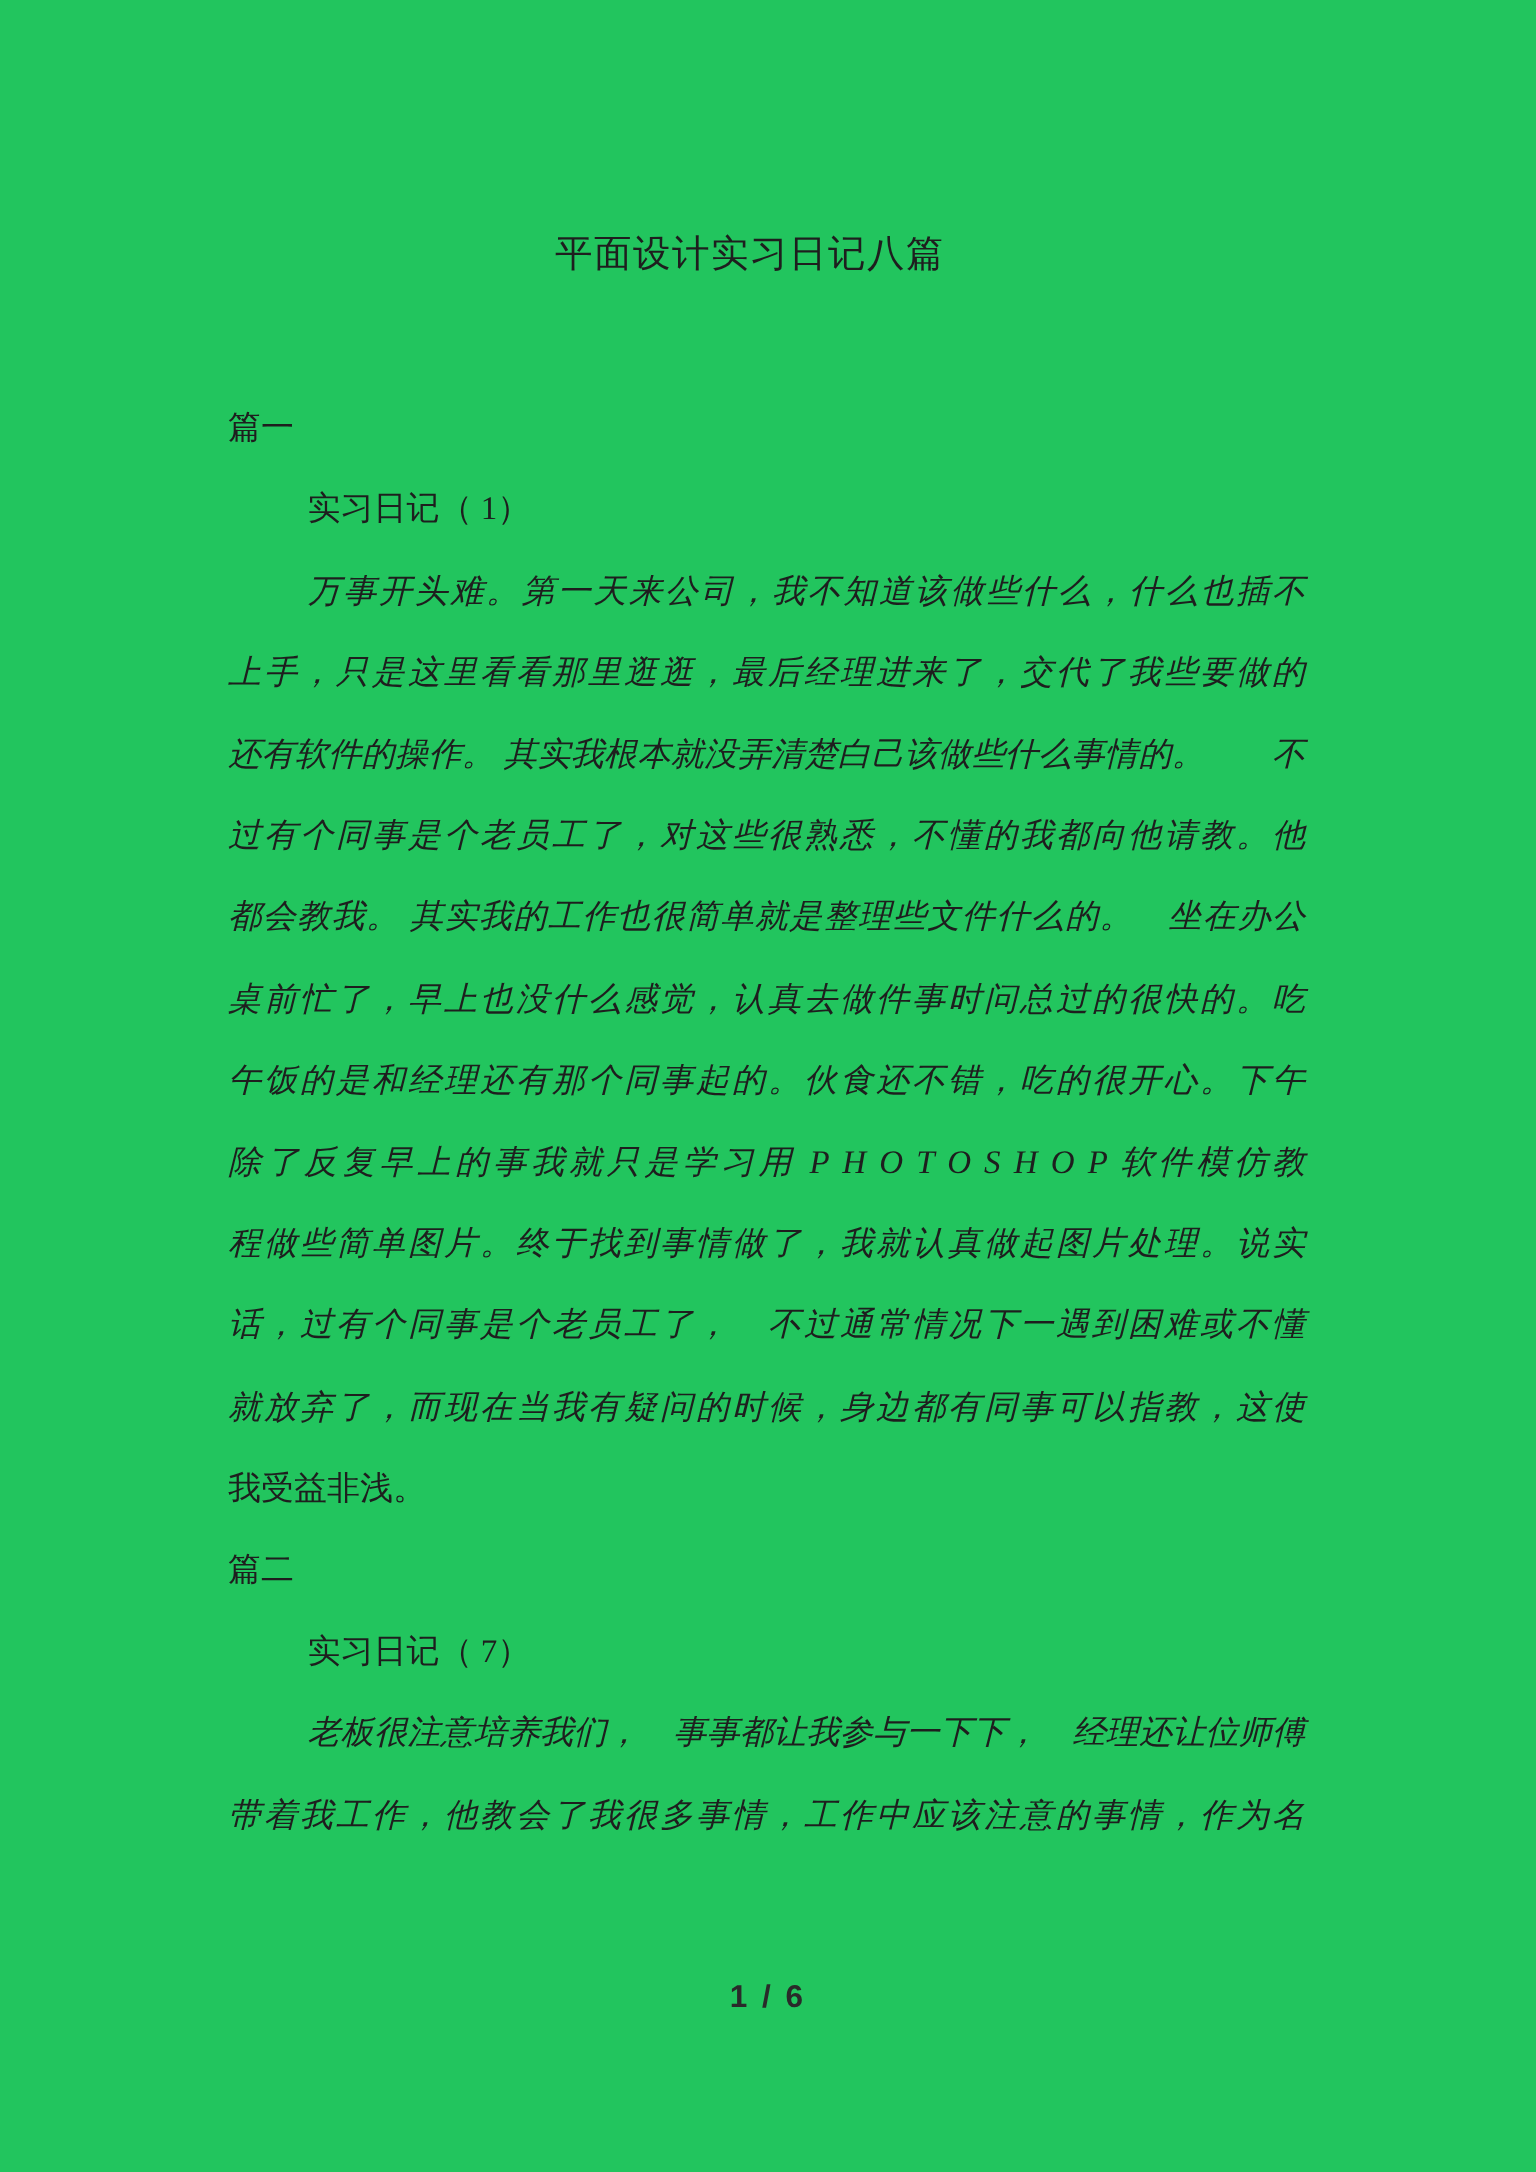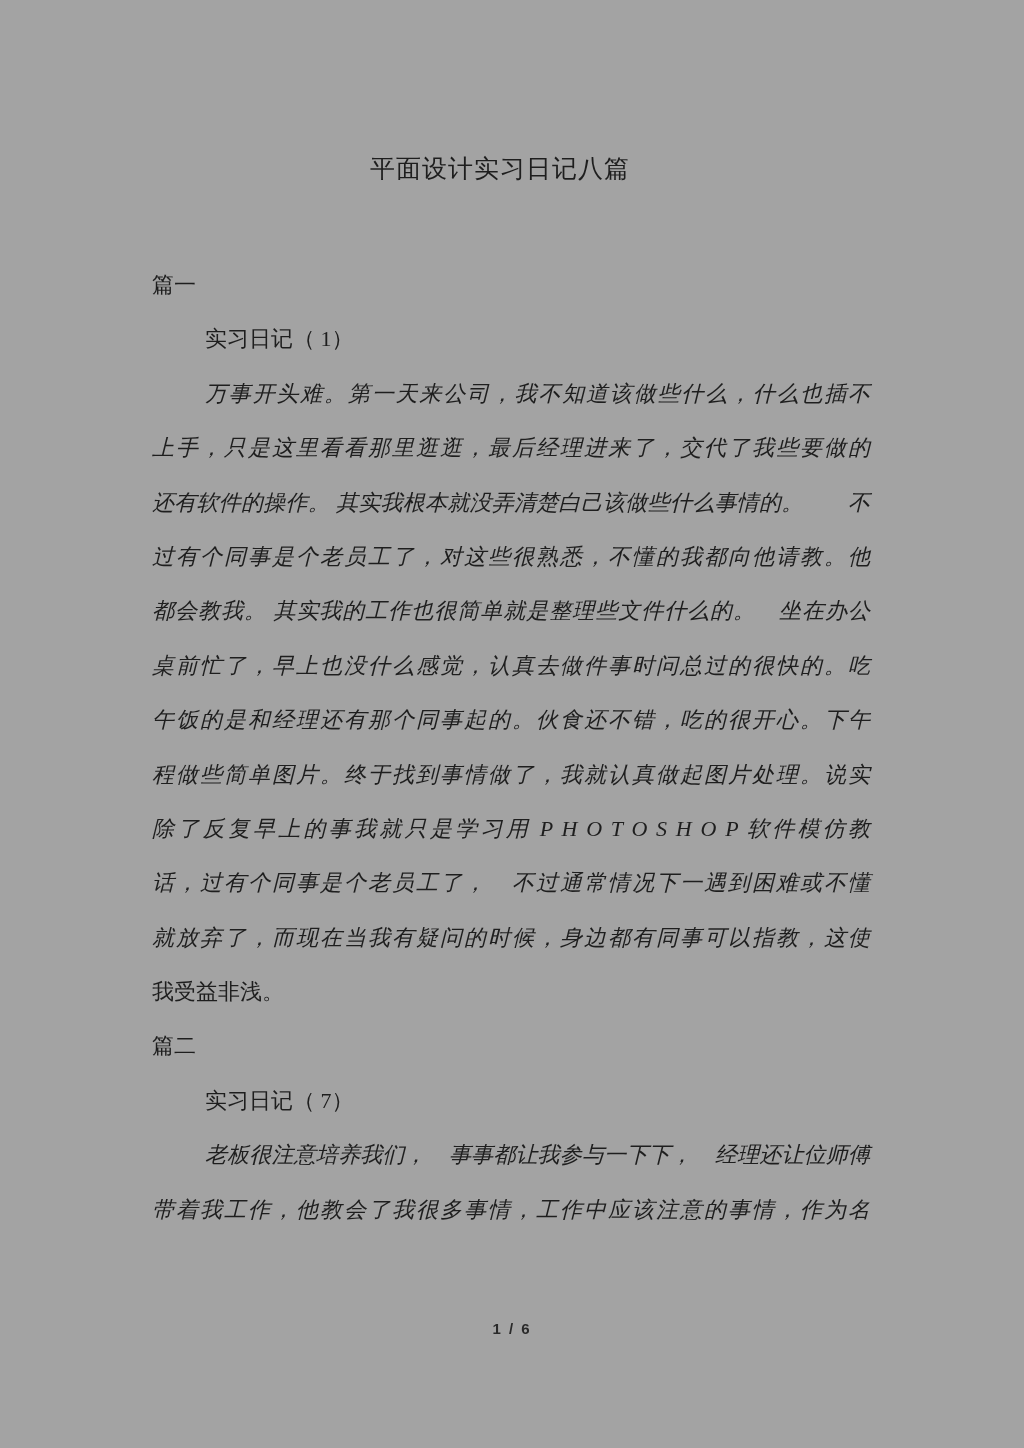--- a/index.html
+++ b/index.html
@@ -4,21 +4,21 @@
 <style>
   html, body {
     margin: 0;
     padding: 0;
     background: #ffffff;
   }
   .page {
     position: relative;
     width: 1024px;
     height: 1448px;
-    background: #a3a3a3;
+    background: #22c55e;
     overflow: hidden;
     font-family: "Liberation Serif", serif;
     color: #1e1e1e;
   }
   .doc-title {
     position: absolute;
     top: 152px;
     left: 0;
     width: 1000px;
     margin: 0;
@@ -51,21 +51,21 @@
   }
   .line.subheading {
     padding-left: 53px;
   }
   .footer {
     position: absolute;
     top: 1320px;
     left: 0;
     width: 1024px;
     text-align: center;
-    font-size: 15px;
+    font-size: 21px;
     font-weight: 700;
     letter-spacing: 2px;
     font-family: "Liberation Sans", sans-serif;
     color: #2a2a2a;
   }
 </style>
 </head>
 <body>
 
 <div class="page">
@@ -74,22 +74,22 @@
   <div class="content" id="content">
       <div class="line heading">篇一</div>
       <div class="line subheading">实习日记（ 1）</div>
       <div class="line body-line indent justified">万事开头难。第一天来公司，我不知道该做些什么，什么也插不</div>
       <div class="line body-line justified">上手，只是这里看看那里逛逛，最后经理进来了，交代了我些要做的</div>
       <div class="line body-line justified">还有软件的操作。 其实我根本就没弄清楚白己该做些什么事情的。　　不</div>
       <div class="line body-line justified">过有个同事是个老员工了，对这些很熟悉，不懂的我都向他请教。他</div>
       <div class="line body-line justified">都会教我。 其实我的工作也很简单就是整理些文件什么的。　坐在办公</div>
       <div class="line body-line justified">桌前忙了，早上也没什么感觉，认真去做件事时问总过的很快的。吃</div>
       <div class="line body-line justified">午饭的是和经理还有那个同事起的。伙食还不错，吃的很开心。下午</div>
+      <div class="line body-line justified">除了反复早上的事我就只是学习用 P H O T O S H O P 软件模仿教</div>
       <div class="line body-line justified">程做些简单图片。终于找到事情做了，我就认真做起图片处理。说实</div>
-      <div class="line body-line justified">除了反复早上的事我就只是学习用 P H O T O S H O P 软件模仿教</div>
       <div class="line body-line justified">话，过有个同事是个老员工了，　不过通常情况下一遇到困难或不懂</div>
       <div class="line body-line justified">就放弃了，而现在当我有疑问的时候，身边都有同事可以指教，这使</div>
       <div class="line body-line">我受益非浅。</div>
       <div class="line heading">篇二</div>
       <div class="line subheading">实习日记（ 7）</div>
       <div class="line body-line indent justified">老板很注意培养我们，　事事都让我参与一下下，　经理还让位师傅</div>
       <div class="line body-line justified">带着我工作，他教会了我很多事情，工作中应该注意的事情，作为名</div>
     </div>
 
   <div class="footer">1 / 6</div>

